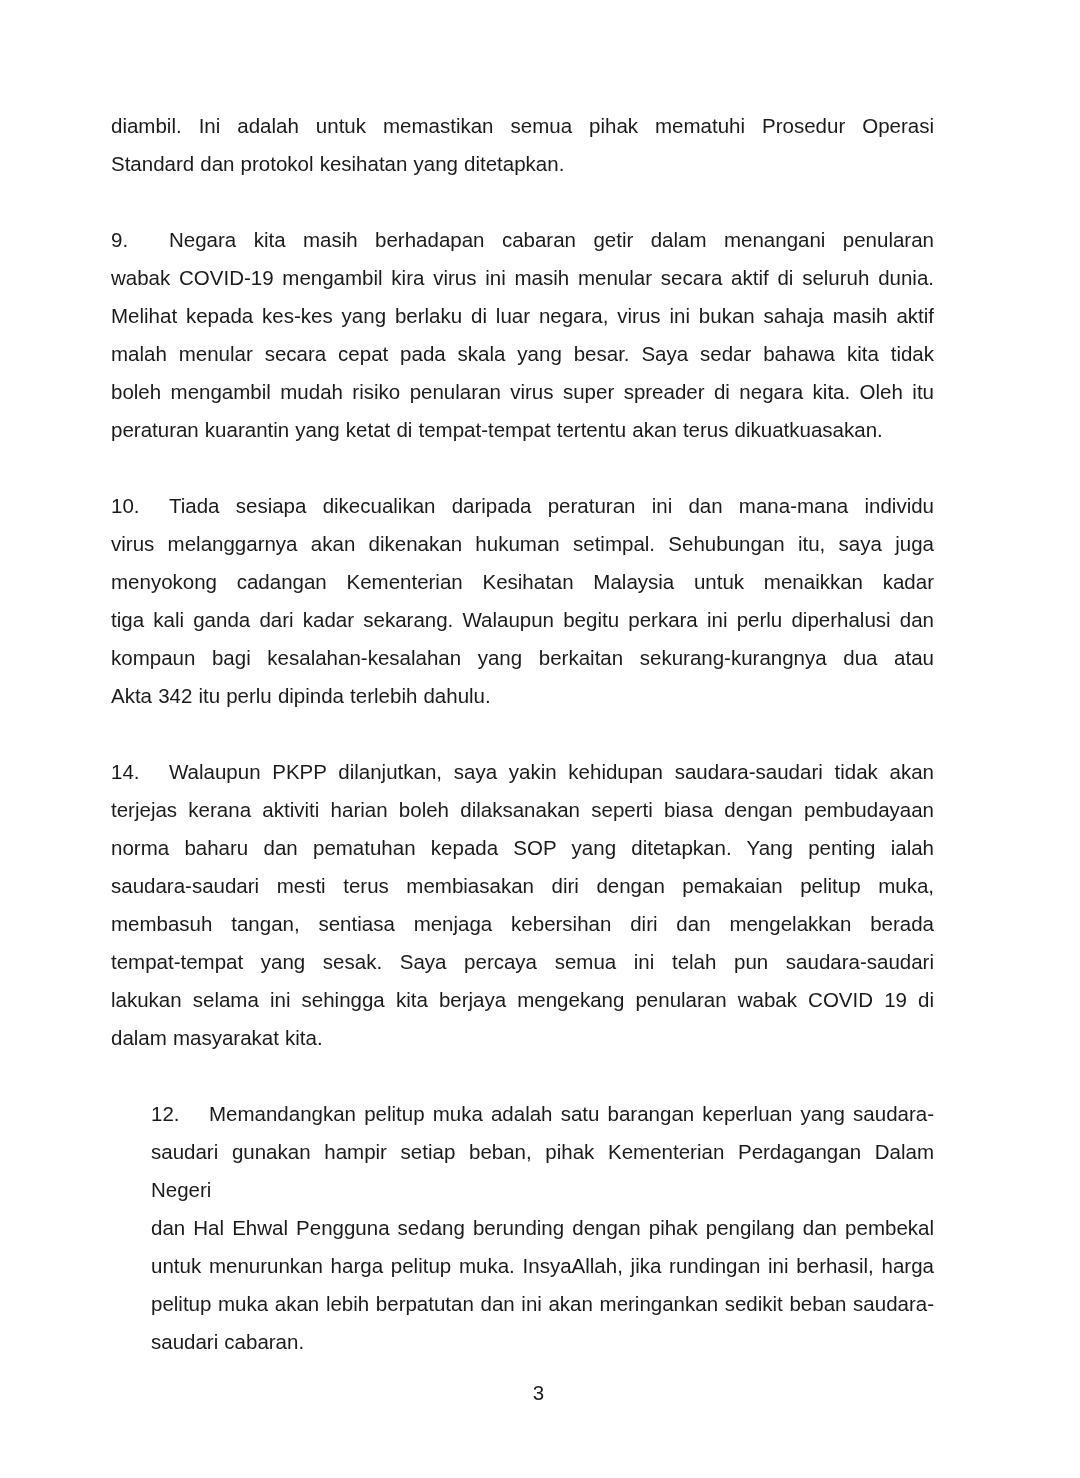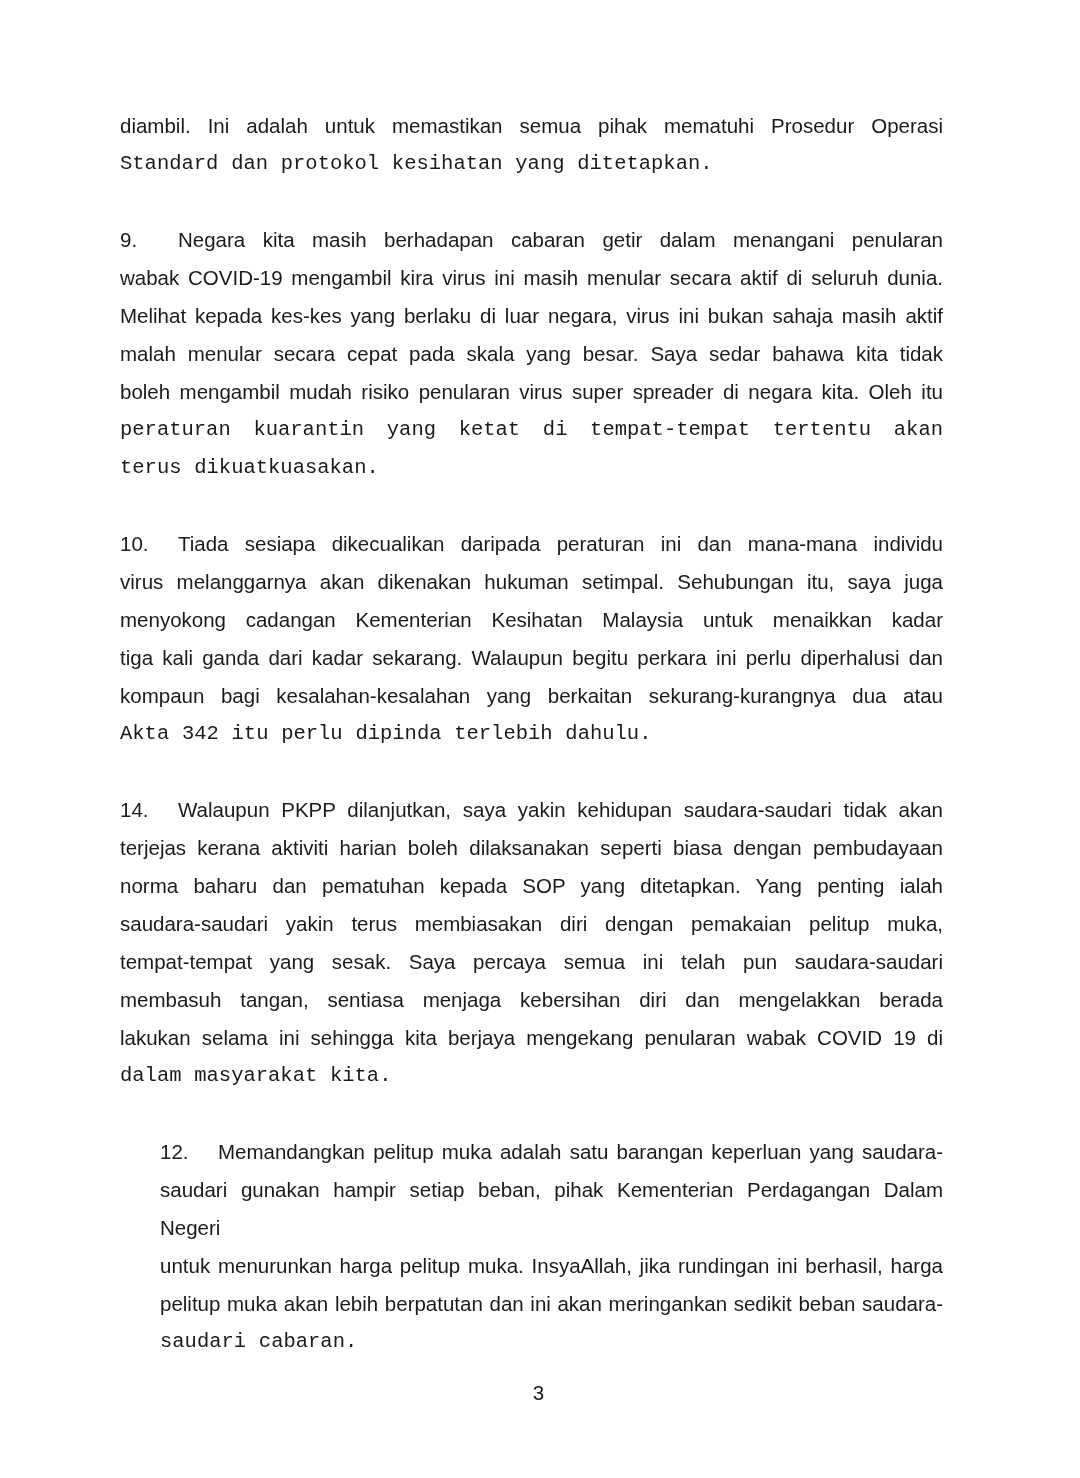--- a/index.html
+++ b/index.html
@@ -8,36 +8,35 @@
     width: 1080px;
     height: 1478px;
     background: var(--page-bg, #ffffff);
     color: var(--page-fg, #1b1b1b);
     font-family: "Liberation Sans", sans-serif;
     font-size: 20.5px;
     overflow: hidden;
   }
   .content {
     position: absolute;
-    left: 120px;
+    left: 111px;
     top: 107px;
     width: 823px;
   }
   .paragraph { margin: 0 0 38px 0; }
   .paragraph:last-child { margin-bottom: 0; margin-left: 40px; }
   .line {
     line-height: 38px;
     text-align: justify;
     text-align-last: justify;
     -moz-text-align-last: justify;
     word-spacing: 0.02em;
   }
   .line.last {
     text-align-last: left;
-    font-family: Liberation Mono, monospace;
     -moz-text-align-last: left;
   }
   .para-number {
     display: inline-block;
     width: 58px;
   }
   .footer {
     position: absolute;
     left: 127px;
     top: 1374px;
@@ -68,28 +67,29 @@
         <div class="line">virus melanggarnya akan dikenakan hukuman setimpal. Sehubungan itu, saya juga</div>
         <div class="line">menyokong cadangan Kementerian Kesihatan Malaysia untuk menaikkan kadar</div>
         <div class="line">tiga kali ganda dari kadar sekarang. Walaupun begitu perkara ini perlu diperhalusi dan</div>
         <div class="line">kompaun bagi kesalahan-kesalahan yang berkaitan sekurang-kurangnya dua atau</div>
         <div class="line last">Akta 342 itu perlu dipinda terlebih dahulu.</div>
       </div>
       <div class="paragraph">
         <div class="line"><span class="para-number">14.</span>Walaupun PKPP dilanjutkan, saya yakin kehidupan saudara-saudari tidak akan</div>
         <div class="line">terjejas kerana aktiviti harian boleh dilaksanakan seperti biasa dengan pembudayaan</div>
         <div class="line">norma baharu dan pematuhan kepada SOP yang ditetapkan. Yang penting ialah</div>
-        <div class="line">saudara-saudari yakin terus membiasakan diri dengan pemakaian pelitup muka,</div>
+        <div class="line">saudara-saudari mesti terus membiasakan diri dengan pemakaian pelitup muka,</div>
+        <div class="line">membasuh tangan, sentiasa menjaga kebersihan diri dan mengelakkan berada</div>
         <div class="line">tempat-tempat yang sesak. Saya percaya semua ini telah pun saudara-saudari</div>
-        <div class="line">membasuh tangan, sentiasa menjaga kebersihan diri dan mengelakkan berada</div>
         <div class="line">lakukan selama ini sehingga kita berjaya mengekang penularan wabak COVID 19 di</div>
         <div class="line last">dalam masyarakat kita.</div>
       </div>
       <div class="paragraph">
         <div class="line"><span class="para-number">12.</span>Memandangkan pelitup muka adalah satu barangan keperluan yang saudara-</div>
         <div class="line">saudari gunakan hampir setiap beban, pihak Kementerian Perdagangan Dalam Negeri</div>
+        <div class="line">dan Hal Ehwal Pengguna sedang berunding dengan pihak pengilang dan pembekal</div>
         <div class="line">untuk menurunkan harga pelitup muka. InsyaAllah, jika rundingan ini berhasil, harga</div>
         <div class="line">pelitup muka akan lebih berpatutan dan ini akan meringankan sedikit beban saudara-</div>
         <div class="line last">saudari cabaran.</div>
       </div>
     </div>
   <div class="footer">3</div>
 </div>
 
 </body></html>

